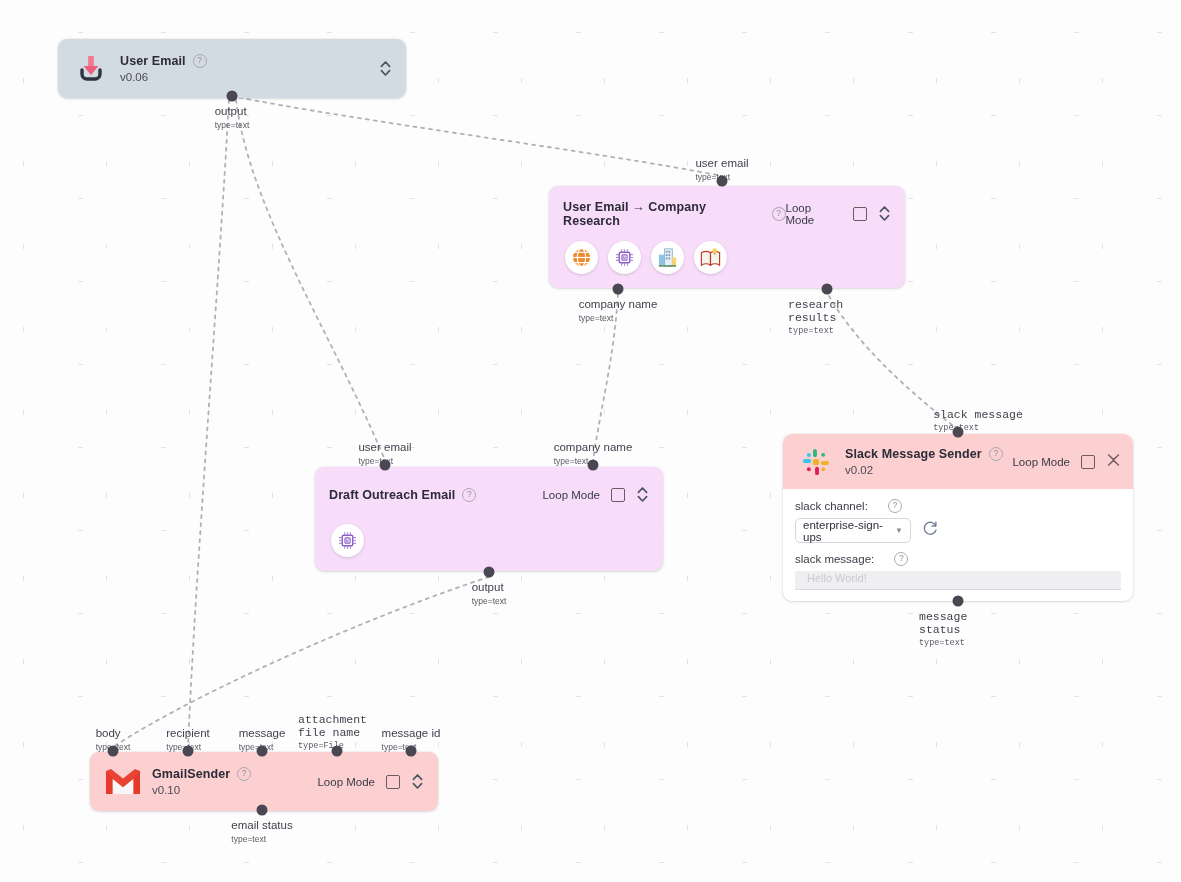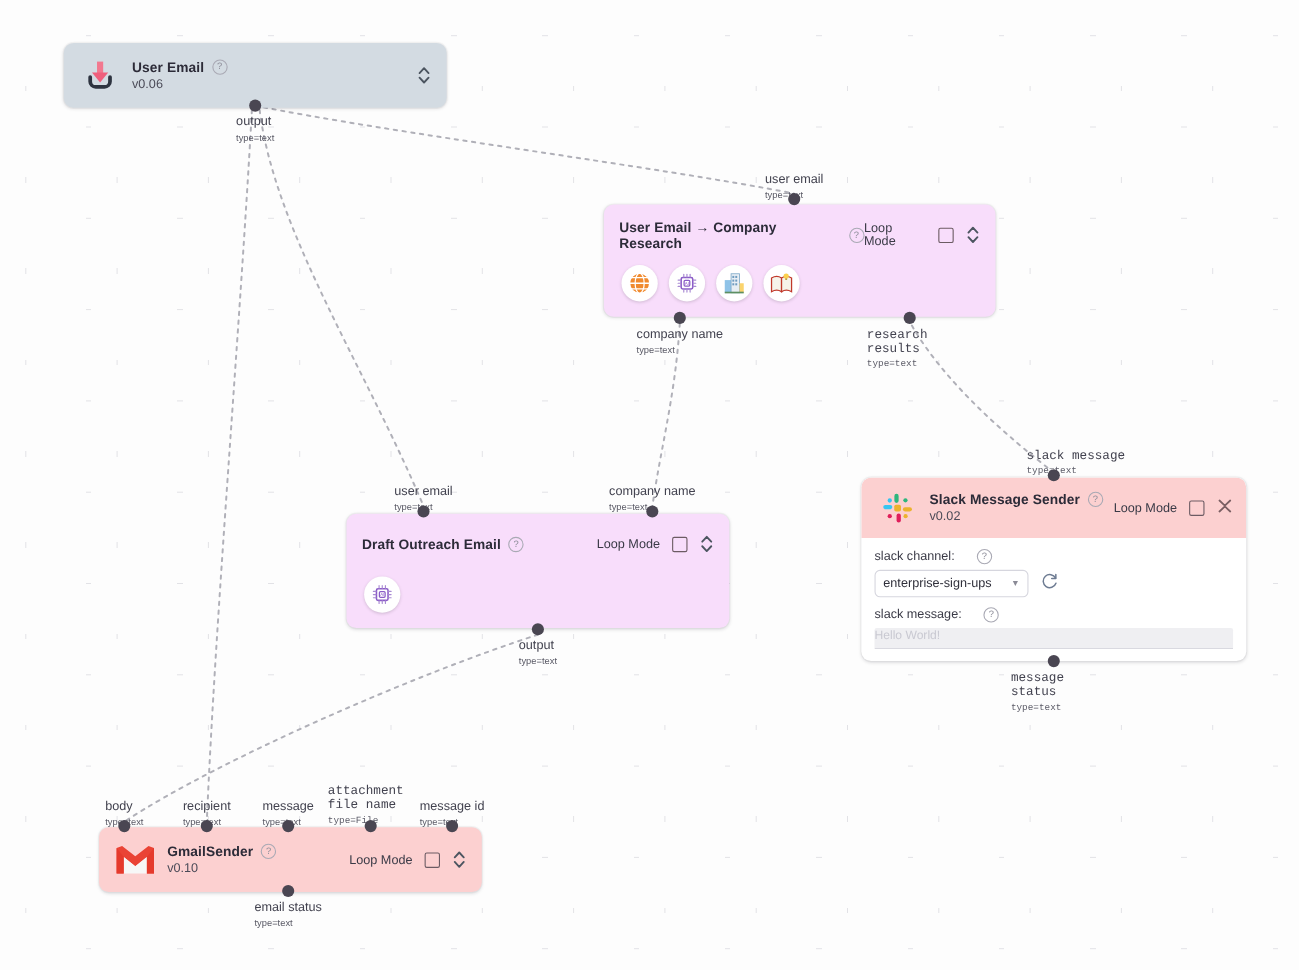--- a/index.html
+++ b/index.html
@@ -60,29 +60,29 @@
     display:inline-block; font-weight:normal;
   }
   .head-right { margin-left:auto; display:flex; align-items:center; gap:11px; }
   .loop-label { font-size:11.5px; color:#3a3a46; }
   .loop-box { width:12px; height:12px; border:1.4px solid #6c5b63; border-radius:2px; background:transparent; }
   .chev { width:13px; height:19px; }
   .node-body { padding: 10px 12px 8px 12px; }
   .field-label { font-size:11.5px; color:#3b3b47; margin-bottom:5px; display:flex; align-items:center; gap:20px; }
   .select-row { display:flex; align-items:center; gap:11px; }
   .select {
-    width:140px; height:25px; background:#fff; border:1px solid #d6d6de; border-radius:5px;
+    width:116px; height:25px; background:#fff; border:1px solid #d6d6de; border-radius:5px;
     display:flex; align-items:center; padding:0 7px; font-size:11.5px; color:#2f2f3a;
     box-sizing:border-box;
   }
   .select .caret { margin-left:auto; color:#8a8a96; font-size:8px; }
   .refresh { color:#6d7b92; }
   .msg-input {
     margin-top:4px; height:17px; background:#efeff2; border-bottom:1px solid #d9d9e0;
-    font-size:11px; color:#c9c9d2; padding:1px 4px 0 0;
+    font-size:11px; color:#c9c9d2; padding:1px 4px 0 12px;
     border-radius:2px 2px 0 0;
   }
   .tool-icon {
     width:33px; height:33px; border-radius:50%; background:#fff;
     box-shadow:0 1px 3px rgba(0,0,0,.16);
     display:flex; align-items:center; justify-content:center;
   }
   .tools-row { position:absolute; left:16px; bottom:14px; display:flex; gap:10px; }
 
   .port { position:absolute; width:11px; height:11px; border-radius:50%; background:#4a4652; transform:translate(-50%,-50%); z-index:5;}

